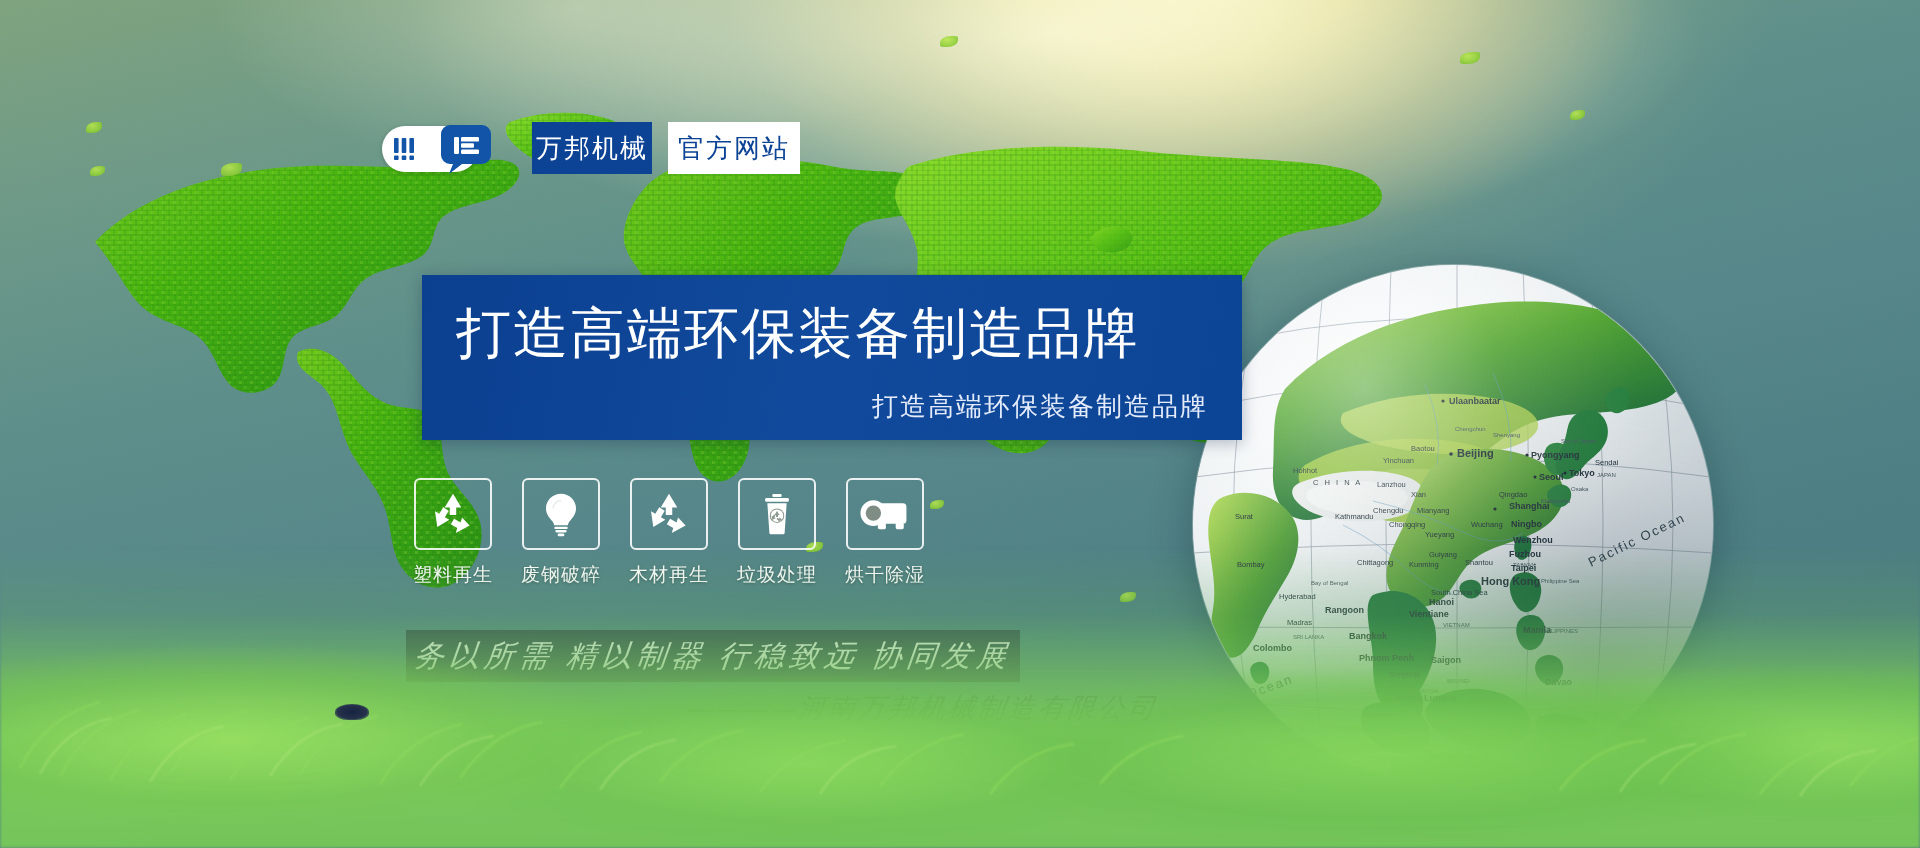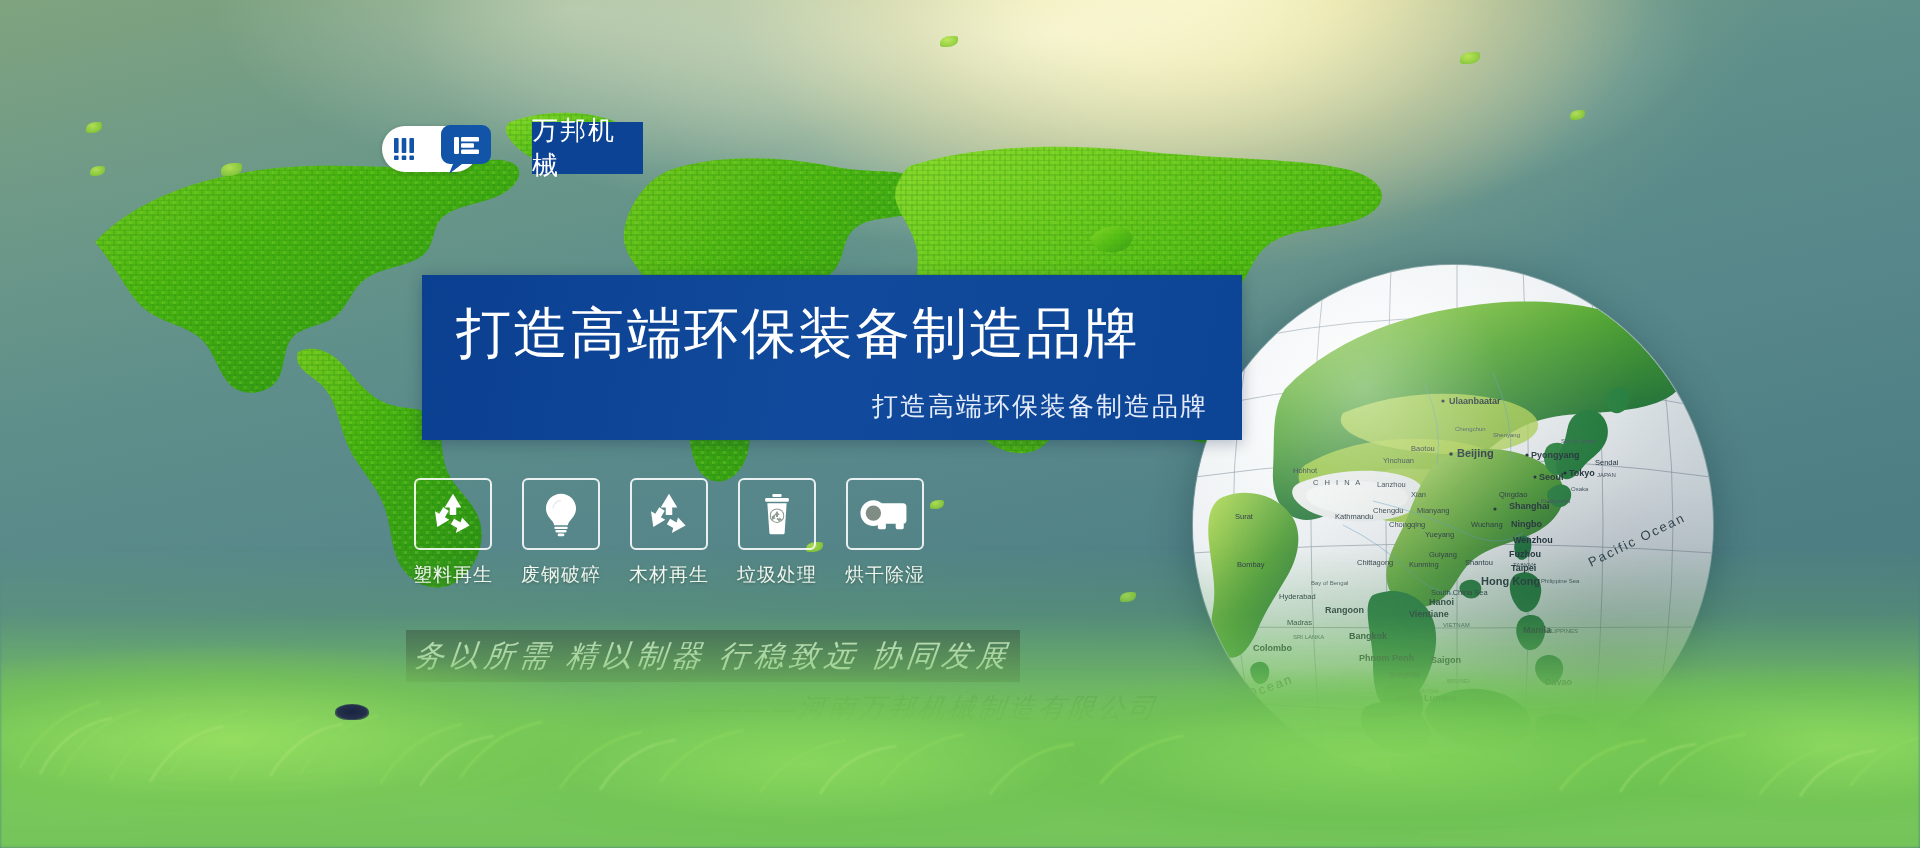--- a/index.html
+++ b/index.html
@@ -110,21 +110,21 @@
   
   .hdr-tab {
     position: absolute;
     height: 52px;
     display: flex; align-items: center; justify-content: center;
     font-size: 26px;
     letter-spacing: 2px;
     font-weight: 400;
   }
   .hdr-tab.primary {
-    left: 532px; top: 122px; width: 111px;
+    left: 532px; top: 122px; width: 120px;
     background: #0d4395;
     color: #ffffff;
   }
   .hdr-tab.secondary {
     left: 668px; top: 122px; width: 132px;
     background: #ffffff;
     color: #0d4395;
   }
 
   
@@ -557,20 +557,23 @@
       <path d="M10,1 H42 A9,9 0 0 1 51,10 V31 A9,9 0 0 1 42,40 H22 L9,50 L13,40 H10 A9,9 0 0 1 1,31 V10 A9,9 0 0 1 10,1 Z" fill="#1154a8"></path>
       <rect x="14" y="13" width="5" height="17" rx="1.2" fill="#ffffff"></rect>
       <rect x="21" y="13" width="18" height="4.6" rx="1.2" fill="#ffffff"></rect>
       <rect x="21" y="19.3" width="13" height="4.4" rx="1.2" fill="#ffffff"></rect>
       <rect x="21" y="25.4" width="18" height="4.6" rx="1.2" fill="#ffffff"></rect>
     </svg>
   </div>
 
   <div class="hdr-tab primary">
     <span>万邦机械</span>
+  </div>
+  <div class="hdr-tab secondary">
+    <span>官方网站</span>
   </div>
 
   <div class="banner">
     <div class="banner-title">打造高端环保装备制造品牌</div>
     <div class="banner-sub">打造高端环保装备制造品牌</div>
   </div>
 
   <div class="services">
 
     <div class="svc">

